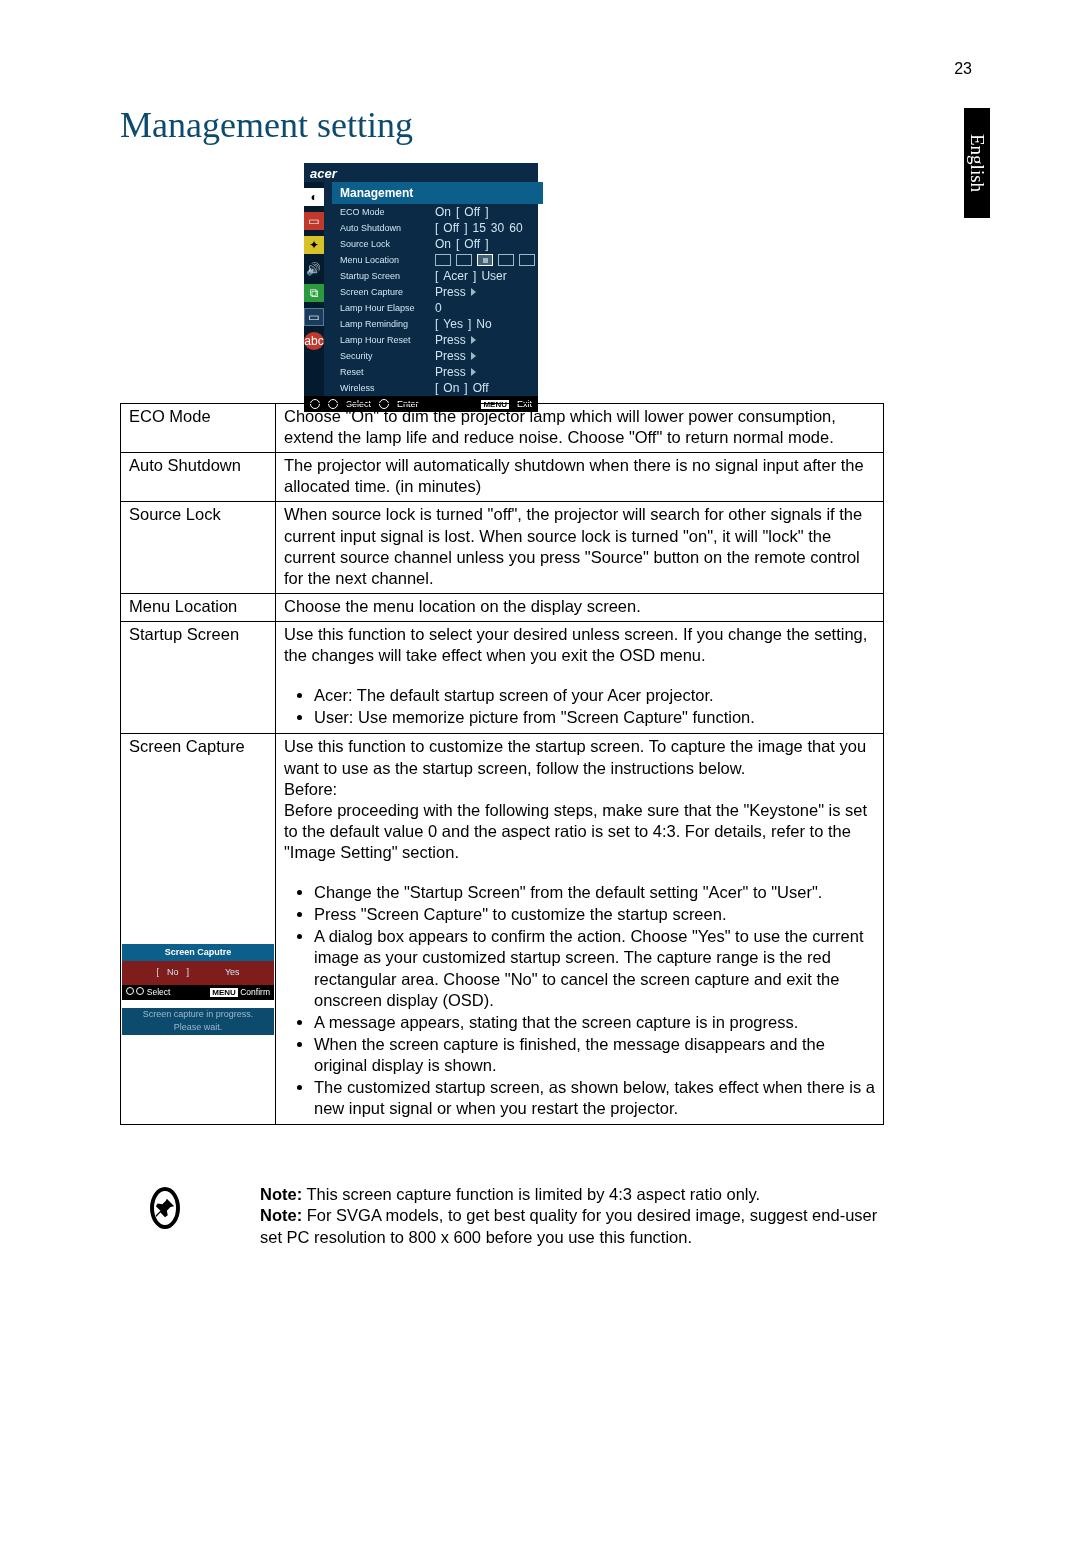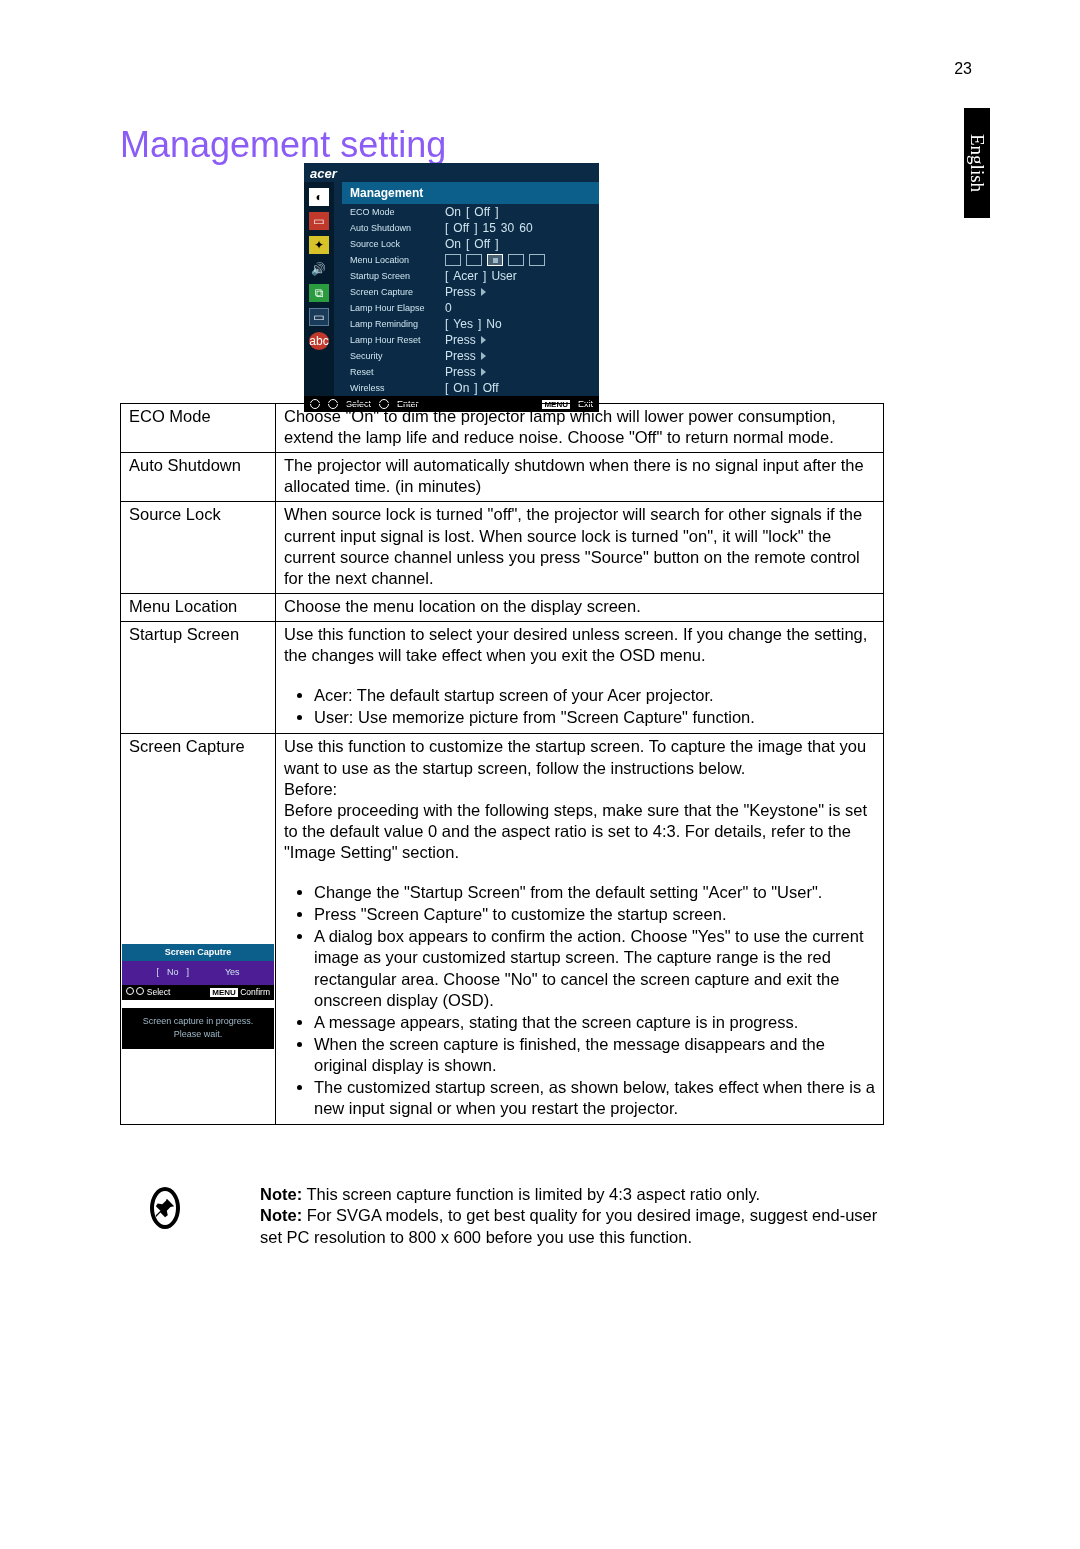--- a/index.html
+++ b/index.html
@@ -1,22 +1,22 @@
 <!DOCTYPE html>
 <html><head>
 <meta charset="utf-8">
 <style>
   * { margin: 0; padding: 0; box-sizing: border-box; }
   body { width: 1080px; height: 1549px; background: #fff; font-family: "Segoe UI", Arial, sans-serif; color: #000; position: relative; }
   .page-num { position: absolute; top: 60px; right: 108px; font-size: 16px; }
   .language-tab { position: absolute; top: 108px; right: 90px; width: 26px; height: 110px; background: #000; color: #fff; writing-mode: vertical-rl; text-orientation: mixed; display: flex; align-items: center; justify-content: center; font-family: Garamond, Georgia, serif; font-size: 19px; }
-  h1 { position: absolute; top: 124px; left: 120px; font-family: Liberation Sans, sans-serif; font-weight: 300; font-size: 36px; color: #8b5cf6; }
-
-  
-  .osd { position: absolute; top: 163px; left: 304px; width: 295px; background: #0a2a45; color: #cfe4ef; font-size: 9px; }
+  h1 { position: absolute; top: 104px; left: 120px; font-family: Liberation Serif, serif; font-weight: 300; font-size: 36px; color: #0c4a6e; }
+
+  
+  .osd { position: absolute; top: 163px; left: 304px; width: 234px; background: #0a2a45; color: #cfe4ef; font-size: 9px; }
   .osd-logo { font-style: italic; font-weight: bold; color: #fff; font-size: 13px; padding: 3px 6px 1px; }
   .osd-body { display: flex; }
   .osd-icons { width: 30px; background: #041b2e; display: flex; flex-direction: column; align-items: center; gap: 6px; padding-top: 6px; }
   .osd-icons .ic { width: 20px; height: 18px; display: flex; align-items: center; justify-content: center; font-size: 12px; color: #fff; }
   .ic-white { background: #fff; color: #000 !important; }
   .ic-green { background: #2a9b3e; }
   .ic-yellow { background: #d8c22a; color: #000 !important; }
   .osd-content { flex: 1; margin-left: 8px; }
   .osd-title { background: #0c5f8a; color: #fff; font-weight: bold; font-size: 12px; padding: 4px 8px; }
   .osd-row { display: flex; align-items: center; padding: 2px 8px; height: 16px; }
@@ -32,26 +32,26 @@
   .osd-foot .menu-box { background: #fff; color: #000; font-weight: bold; padding: 0 2px; font-size: 8px; }
 
   
   table.maindesc { position: absolute; top: 403px; left: 120px; width: 764px; border-collapse: collapse; font-size: 16.5px; line-height: 1.28; }
   table.maindesc td { border: 1px solid #000; padding: 2px 8px 4px; vertical-align: top; }
   table.maindesc td.c1 { width: 155px; }
   table.maindesc ul { list-style: disc; padding-left: 30px; margin-top: 19px; }
   table.maindesc li { margin-bottom: 1px; }
 
   
-  .mini-box { background: #4c1d95; color: #cfe4ef; font-size: 9px; margin: 6px -7px 4px -7px; }
+  .mini-box { background: #7f1d1d; color: #cfe4ef; font-size: 9px; margin: 6px -7px 4px -7px; }
   .mini-title { background: #0c5f8a; color: #fff; font-weight: bold; padding: 3px 6px; text-align: center; }
   .mini-row { display: flex; justify-content: center; gap: 8px; padding: 6px; }
   .mini-foot { background: #000; color: #fff; display: flex; justify-content: space-between; padding: 2px 4px; font-size: 8.5px; }
   .mini-foot .menu-box { background:#fff; color:#000; padding:0 2px; font-weight:bold; font-size:8px;}
-  .mini-progress { background: #000000; color: #9fb8c7; font-size: 9px; padding: 7px 4px; text-align: center; margin: 8px -7px 0 -7px; line-height:1.5; }
+  .mini-progress { background: #0c4a6e; color: #9fb8c7; font-size: 9px; padding: 0 4px; text-align: center; margin: 8px -7px 0 -7px; line-height:1.5; }
 
   
   .note-block { position: absolute; top: 1168px; left: 150px; width: 745px; }
   .note-line { display:flex; align-items:center; }
   .note-icon { width: 42px; height: 42px; border: 4px solid #000; border-radius: 50%; display: flex; align-items: center; justify-content: center; }
   .note-dots { flex: 1; margin-left: 10px; height: 3px; background: repeating-linear-gradient(to right, #000 0 7px, transparent 7px 15px); }
   .note-text { margin-left: 70px; margin-top: 16px; font-size: 16.5px; line-height: 1.3; }
   .note-text b { font-weight: bold; }
 </style>
 </head>

